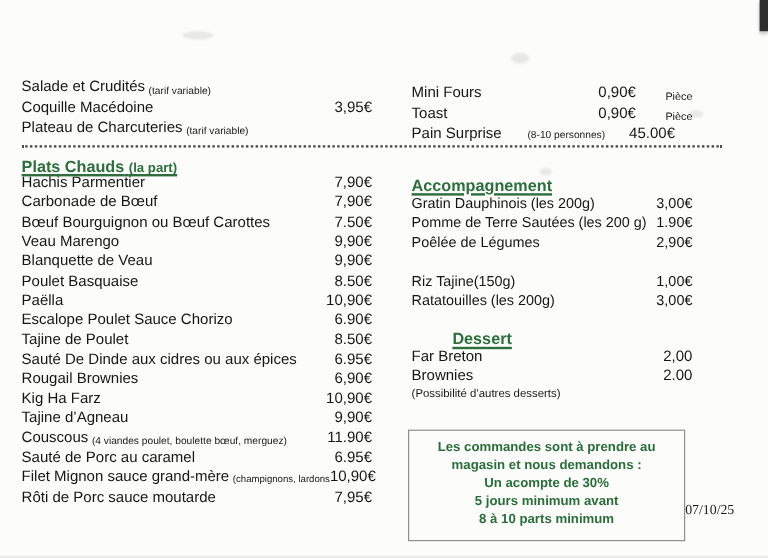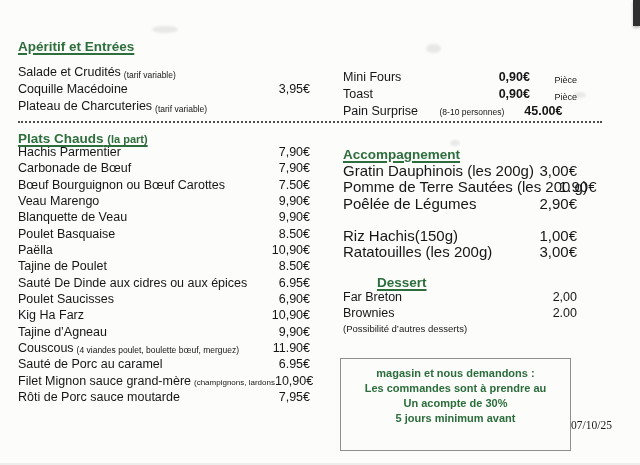--- a/index.html
+++ b/index.html
@@ -20,25 +20,25 @@
   .pr{margin-left:auto;}
 
   
   .ap .row{height:17.2px; font-size:12.5px;}
   
   .pl .row{height:16.35px; font-size:12.5px;}
 
   
   .bf .row{height:17.2px; font-size:12.5px;gap:20px;}
   .bnm{width:174px; overflow:visible; white-space:nowrap;}
-  .bpr{width:46px;font-weight:bold;}
+  .bpr{width:46px;}
   .bunit{font-size:9px; align-self:center; padding-top:2px;}
 
   
-  .ac .row{height:16.3px; font-size:15px;}
+  .ac .row{height:16.3px; font-size:12px;}
   .anm{width:216px; white-space:nowrap;}
 
   .foot{position:absolute; font-size:9.5px;}
 
   .dotline{position:absolute; left:18px; top:121px; width:584px; border-top:2px dotted #4d4d4d; height:0;}
 
   .notice{position:absolute; left:340px; top:358px; width:229px; height:84px; border:1px solid #8f8f8f; background:transparent;
           text-align:center; color:var(--notice-green); font-weight:700; font-size:11px; line-height:14.9px; padding-top:7px;}
   .date{position:absolute; left:571px; top:419px; font-family:"Liberation Serif", serif; font-size:11.5px; color:#1b1b1b;}
 </style>
@@ -47,23 +47,20 @@
 
 <div class="page">
 
   <div class="corner-mark"></div>
   <div class="smudge" style="left:152px; top:26px; width:26px; height:7px;"></div>
   <div class="smudge" style="left:426px; top:44px; width:15px; height:9px;"></div>
   <div class="smudge" style="left:450px; top:140px; width:10px; height:6px;"></div>
   <div class="smudge" style="left:574px; top:92px; width:12px; height:6px;"></div>
   <div class="edge-bottom"></div>
 
-  <div class="hdr" style="left:18px; top:39px;">
-    <span>Apéritif et Entrées</span>
-  </div>
 
   <div class="col ap" style="left:18px; top:65px; width:292px;">
     <div class="row">
       <span>Salade et Crudités</span>
       <span class="nt">(tarif variable)</span>
       <span class="pr"></span>
     </div>
     <div class="row">
       <span>Coquille Macédoine</span>
       <span class="nt"></span>
@@ -131,31 +128,36 @@
         <span>Poulet Basquaise</span>
         <span class="nt"></span>
         <span class="pr">8.50€</span>
       </div>
     <div class="row">
         <span>Paëlla</span>
         <span class="nt"></span>
         <span class="pr">10,90€</span>
       </div>
     <div class="row">
+        <span>Escalope Poulet Sauce Chorizo</span>
+        <span class="nt"></span>
+        <span class="pr">6.90€</span>
+      </div>
+    <div class="row">
         <span>Tajine de Poulet</span>
         <span class="nt"></span>
         <span class="pr">8.50€</span>
       </div>
     <div class="row">
         <span>Sauté De Dinde aux cidres ou aux épices</span>
         <span class="nt"></span>
         <span class="pr">6.95€</span>
       </div>
     <div class="row">
-        <span>Poulet Saucisses</span>
+        <span>Rougail Brownies</span>
         <span class="nt"></span>
         <span class="pr">6,90€</span>
       </div>
     <div class="row">
         <span>Kig Ha Farz</span>
         <span class="nt"></span>
         <span class="pr">10,90€</span>
       </div>
     <div class="row">
         <span>Tajine d’Agneau</span>
@@ -198,21 +200,21 @@
         <span>1.90€</span>
       </div>
     <div class="row">
         <span class="anm">Poêlée de Légumes</span>
         <span>2,90€</span>
       </div>
   </div>
 
   <div class="col ac" style="left:343px; top:227px; width:234px;">
     <div class="row">
-        <span class="anm">Riz Hachis(150g)</span>
+        <span class="anm">Riz Tajine(150g)</span>
         <span>1,00€</span>
       </div>
     <div class="row">
         <span class="anm">Ratatouilles (les 200g)</span>
         <span>3,00€</span>
       </div>
   </div>
 
   <div class="hdr" style="left:377px; top:275px;">
     <span>Dessert</span>
@@ -225,21 +227,22 @@
       </div>
     <div class="row" style="font-size:12.5px;">
         <span class="anm">Brownies</span>
         <span>2.00</span>
       </div>
   </div>
 
   <div class="foot" style="left:343px; top:323px;">(Possibilité d’autres desserts)</div>
 
   <div class="notice">
+    <div>Les commandes sont à prendre au</div>
     <div>magasin et nous demandons :</div>
-    <div>Les commandes sont à prendre au</div>
     <div>Un acompte de 30%</div>
     <div>5 jours minimum avant</div>
+    <div>8 à 10 parts minimum</div>
   </div>
 
   <div class="date">07/10/25</div>
 
 </div>
 
 </body></html>

